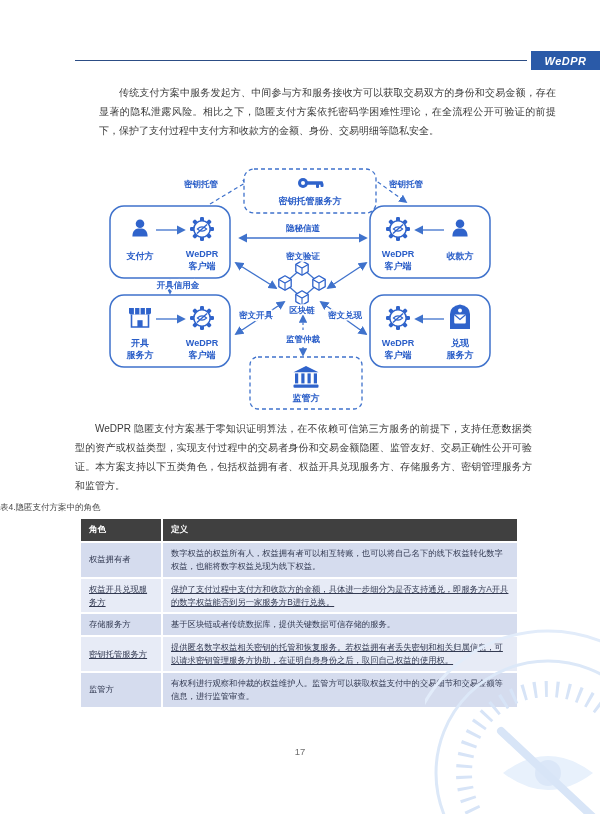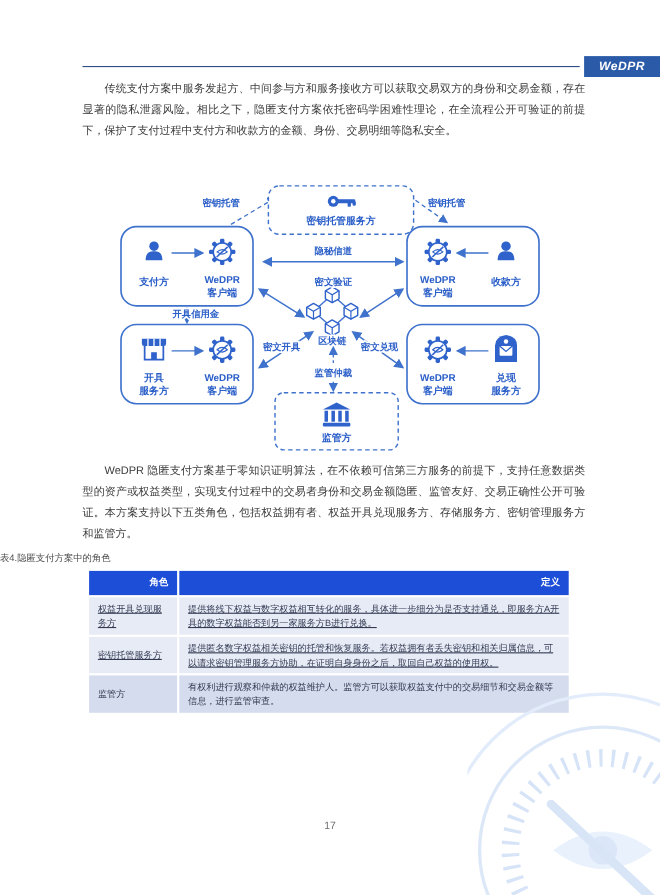--- a/index.html
+++ b/index.html
@@ -6,38 +6,38 @@
   .page{position:relative;width:600px;height:814px;background:#fff;overflow:hidden;
         font-family:"Liberation Sans","DejaVu Sans",sans-serif;}
   
   .rule{position:absolute;top:60px;left:75px;width:452px;height:0;border-top:1px solid #2c4d85;}
   .logo{position:absolute;top:51px;right:0;width:69px;height:19px;background:#2a5aa8;color:#fff;
         display:flex;align-items:center;justify-content:center;font-size:11px;font-weight:bold;
         font-style:italic;letter-spacing:.5px;}
   
   .para{position:absolute;left:75px;width:457px;font-size:10px;line-height:19px;color:#3a3a3a;
         text-align:justify;text-indent:2em;}
-  #p1{top:72px;}
+  #p1{top:83px;margin-left:24px;}
   #p2{top:419px;}
   
   .diagram{position:absolute;left:88px;top:158px;width:424px;height:258px;}
   .nlbl{fill:#2a5ec8;font-size:9px;font-weight:600;text-anchor:middle;}
   .wlbl{fill:#2a5ec8;font-size:9px;font-weight:700;text-anchor:middle;}
   .elbl{fill:#2a5ec8;font-size:8.5px;font-weight:600;text-anchor:middle;
         paint-order:stroke;stroke:#fff;stroke-width:3px;}
   .box{fill:#fff;stroke:#3f72cc;stroke-width:1.5;}
   .dbox{fill:#fff;stroke:#3f72cc;stroke-width:1.3;stroke-dasharray:4 3;}
   .ln{stroke:#3f72cc;stroke-width:1.3;fill:none;}
   .dln{stroke:#3f72cc;stroke-width:1.2;fill:none;stroke-dasharray:4 3;}
   .dln2{stroke:#3f72cc;stroke-width:1.2;fill:none;stroke-dasharray:2.5 2.5;}
   
   .caption{position:absolute;top:502px;left:0;width:100%;text-align:left;font-size:8.5px;color:#4a4a4a;}
   table.roles{position:absolute;top:517px;left:79px;width:440px;border-collapse:separate;
         border-spacing:2px;font-size:8.3px;color:#333a52;}
-  table.roles th{background:#1d4ed8;color:#fff;font-size:8.6px;font-weight:bold;text-align:right;
+  table.roles th{background:#404040;color:#fff;font-size:8.6px;font-weight:bold;text-align:left;
         padding:5px 8px;}
   table.roles td{padding:4px 8px;line-height:1.55;vertical-align:middle;}
   table.roles .c1{width:64px;}
   tr.odd td{background:#d5dcee;}
   tr.even td{background:#e7ebf6;text-decoration:underline;}
   
   .pageno{position:absolute;top:746px;left:0;width:100%;text-align:center;font-size:9.5px;color:#707070;}
   
   .watermark{position:absolute;right:0;bottom:0;width:175px;height:185px;pointer-events:none;}
 </style>
@@ -199,23 +199,31 @@
   <div class="caption">表4.隐匿支付方案中的角色</div>
 
   <table class="roles">
     <thead>
       <tr>
         <th class="c1">角色</th>
         <th>定义</th>
       </tr>
     </thead>
     <tbody>
+      <tr class="odd">
+        <td>权益拥有者</td>
+        <td>数字权益的权益所有人，权益拥有者可以相互转账，也可以将自己名下的线下权益转化数字权益，也能将数字权益兑现为线下权益。</td>
+      </tr>
       <tr class="even">
         <td>权益开具兑现服务方</td>
-        <td>提供将线下权益与数字权益相互转化的服务，具体进一步细分为是否支持通兑，即服务方A开具的数字权益能否到另一家服务方B进行兑换。</td>
+        <td>保护了支付过程中支付方和收款方的金额，具体进一步细分为是否支持通兑，即服务方A开具的数字权益能否到另一家服务方B进行兑换。</td>
+      </tr>
+      <tr class="odd">
+        <td>存储服务方</td>
+        <td>基于区块链或者传统数据库，提供关键数据可信存储的服务。</td>
       </tr>
       <tr class="even">
         <td>密钥托管服务方</td>
         <td>提供匿名数字权益相关密钥的托管和恢复服务。若权益拥有者丢失密钥和相关归属信息，可以请求密钥管理服务方协助，在证明自身身份之后，取回自己权益的使用权。</td>
       </tr>
       <tr class="odd">
         <td>监管方</td>
         <td>有权利进行观察和仲裁的权益维护人。监管方可以获取权益支付中的交易细节和交易金额等信息，进行监管审查。</td>
       </tr>
     </tbody>

